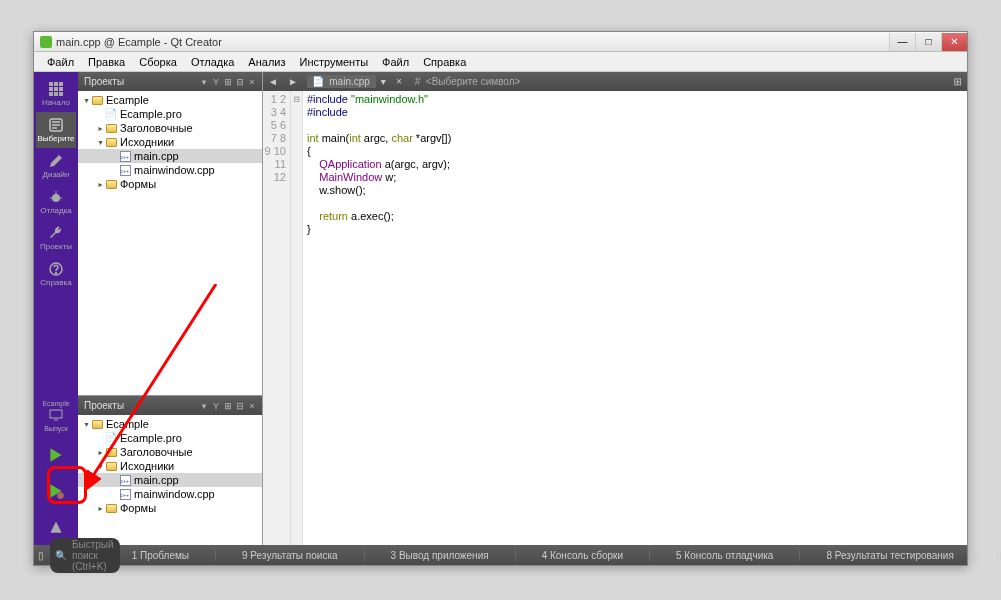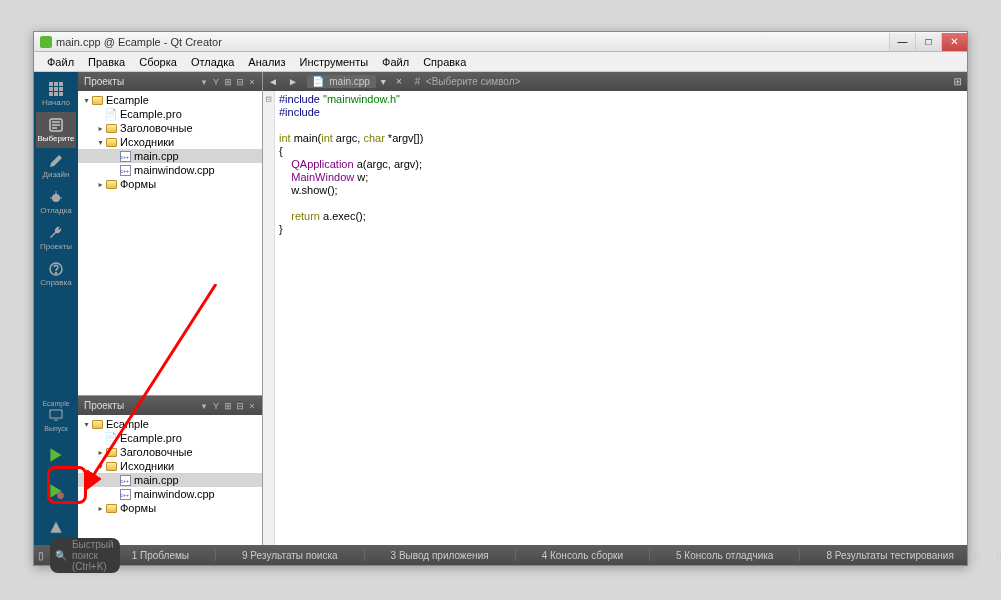--- a/index.html
+++ b/index.html
@@ -12,21 +12,21 @@
 .titlebar .title { flex: 1; color: #333; }
 .win-controls { display: flex; }
 .win-btn { width: 26px; height: 18px; display: flex; align-items: center; justify-content: center; font-size: 10px; border-left: 1px solid #ccc; background: linear-gradient(#f0f0f0,#dcdcdc); }
 .win-btn.close { background: linear-gradient(#e27070,#c74444); color: #fff; }
 
 .menubar { height: 20px; background: #f0f0f0; display: flex; align-items: center; padding-left: 6px; font-size: 11px; border-bottom: 1px solid #ccc; }
 .menubar span { padding: 0 7px; cursor: default; }
 
 .body { display: flex; height: calc(100% - 60px); }
 
-.sidebar { width: 44px; background: #0c4a6e; display: flex; flex-direction: column; align-items: center; color: #aaa; font-size: 8px; padding-top: 4px; }
+.sidebar { width: 44px; background: #4c1d95; display: flex; flex-direction: column; align-items: center; color: #aaa; font-size: 8px; padding-top: 4px; }
 .side-item { width: 40px; display: flex; flex-direction: column; align-items: center; padding: 5px 0; cursor: pointer; }
 .side-item.active { background: #555; color: #fff; }
 .side-icon { width: 16px; height: 16px; margin-bottom: 2px; display: flex; align-items: center; justify-content: center; }
 .side-item .lbl { text-align: center; line-height: 1; }
 .side-spacer { flex: 1; }
 .run-btn { width: 32px; height: 30px; margin: 3px 0; display: flex; align-items: center; justify-content: center; cursor: pointer; }
 .run-btn svg { width: 18px; height: 18px; }
 
 .panel-col { width: 185px; display: flex; flex-direction: column; border-right: 1px solid #999; }
 .panel { flex: 1; display: flex; flex-direction: column; min-height: 0; background: #fff; }
@@ -317,20 +317,33 @@
         </span>
         <span class="etop-btn">▾</span>
         <span class="etop-btn x">×</span>
         <span class="symbol-sel">
           #&nbsp;&nbsp;<span>&lt;Выберите символ&gt;</span>
         </span>
         <span class="linecol">Строка: 1, Столбец: 1</span>
         <span class="etop-btn">⊞</span>
       </div>
       <div class="code-area">
+        <div class="gutter" id="gutter">1
+2
+3
+4
+5
+6
+7
+8
+9
+10
+11
+12
+</div>
         <div class="fold" id="fold">
 
 
 ⊟
 
 
 
 
 
 

